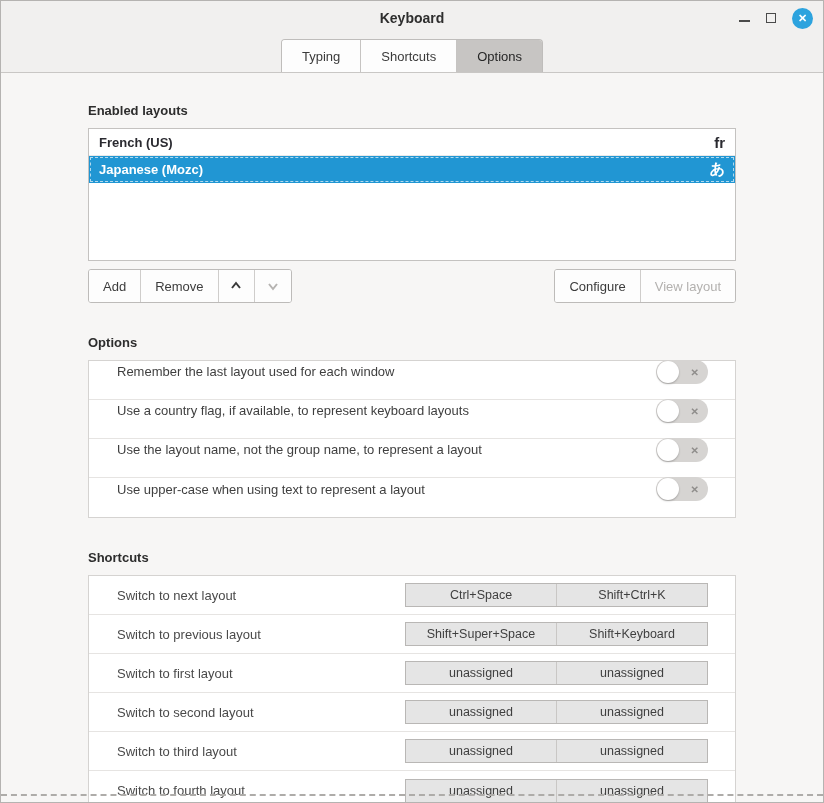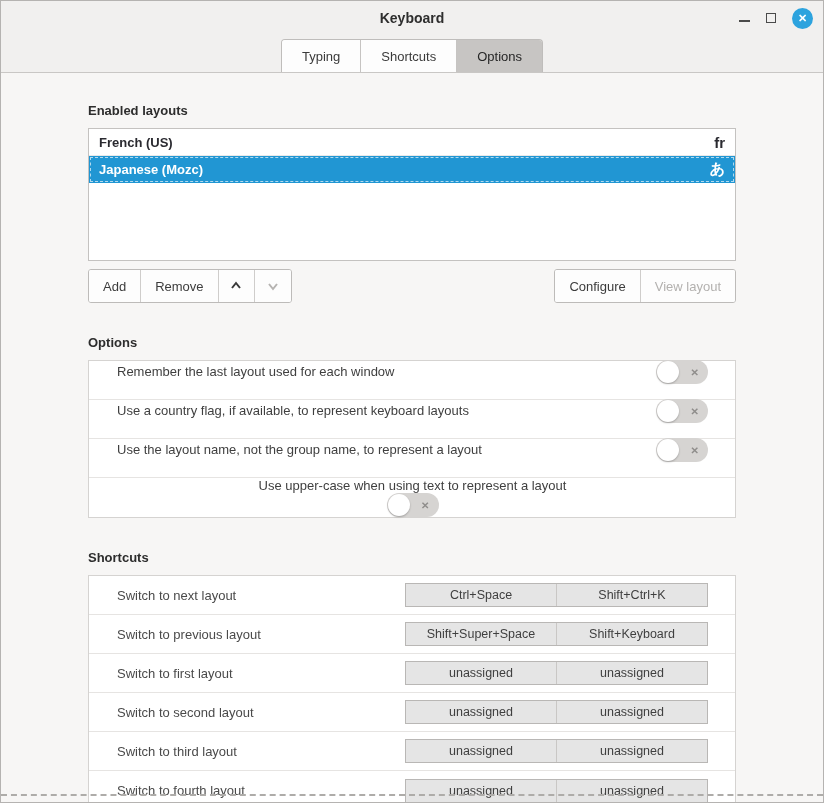--- a/index.html
+++ b/index.html
@@ -66,21 +66,21 @@
   .chev { width:12px; height:12px; }
   .chev polyline { fill:none; stroke:#3a3a3a; stroke-width:2; }
   .chev.dim polyline { stroke:#b6b4b2; }
 
   
   .panel { margin-top:10px; background:#ffffff; border:1px solid #d5d3d1; }
   .opt-row {
     height:39px; display:flex; align-items:center;
     padding:0 27px 17px 28px; border-bottom:1px solid #e6e4e2;
   }
-  .opt-row:last-child { border-bottom:none;flex-direction:column; }
+  .opt-row:last-child { border-bottom:none; }
   .opt-label { flex:1; font-size:13px; color:#3f3f3f; }
   .toggle {
     width:52px; height:24px; border-radius:12px; background:#d6d4d2;
     position:relative; cursor:pointer; flex:none;
   }
   .toggle .knob {
     position:absolute; left:1px; top:1px; width:22px; height:22px; border-radius:50%;
     background:#ffffff; box-shadow:0 1px 2px rgba(0,0,0,0.25);
   }
   .toggle .mark {

